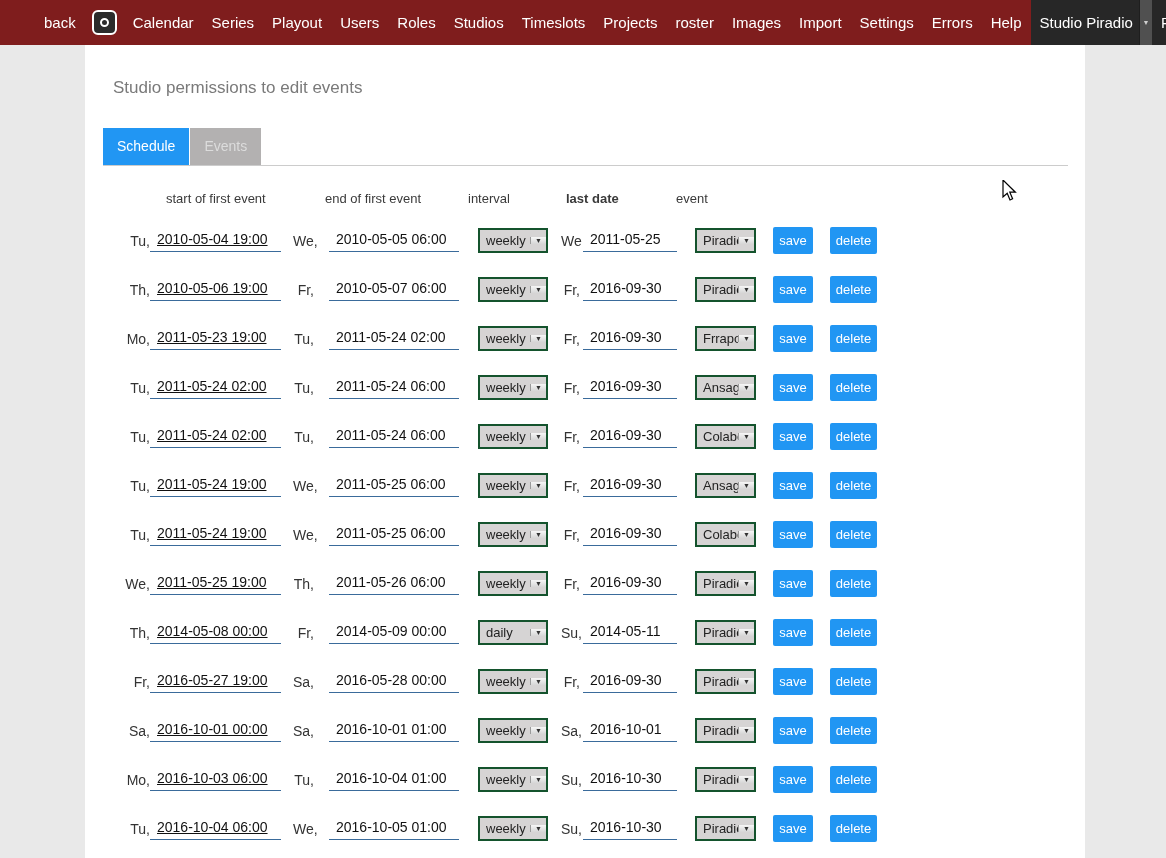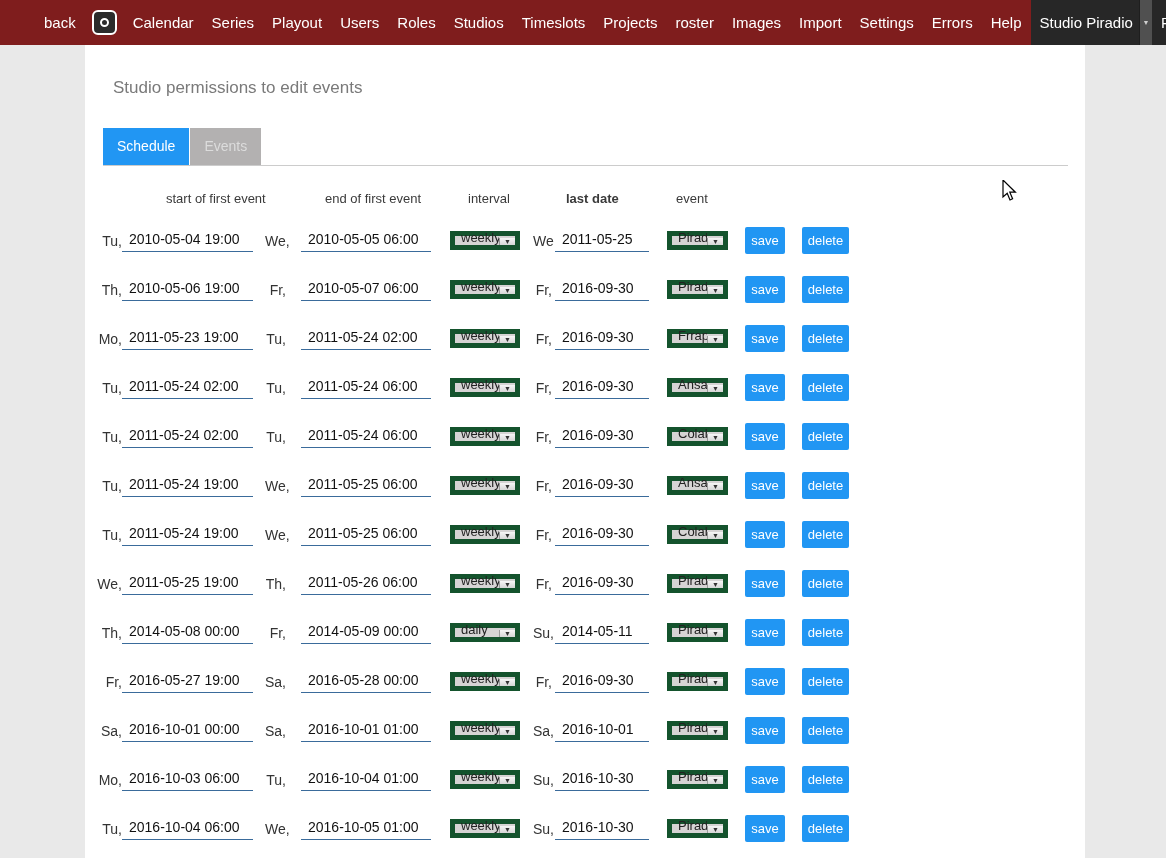--- a/index.html
+++ b/index.html
@@ -47,36 +47,36 @@
   .tab { height:37px; line-height:37px; padding:0 14px; font-size:14px; cursor:pointer; }
   .tab.active { background:#2196f3; color:#ffffff; }
   .tab.inactive { background:#b3b1b1; color:#dcdcdc; margin-left:1px; }
 
   .headers { position:absolute; top:146px; left:0; right:0; height:20px; font-size:13px; color:#3a3a3a;padding-left:47px; }
   .headers span { position:absolute; top:0; }
   .h0 { left:81px; }  .h1 { left:240px; } .h2 { left:383px; }
   .h3 { left:481px;font-weight:bold; } .h4 { left:591px; }
 
   .rows { position:absolute; top:171px; left:0; right:0; }
-  .row { display:flex; align-items:center; height:49px; }
+  .row { display:flex; align-items:center; height:49px; padding-left:28px; }
   .day { font-size:14px; color:#333; flex:0 0 auto; }
   .d1 { width:37px; text-align:right; }
   .d2 { width:21px; margin-left:12px; text-align:right; }
   .d3 { width:19px; margin-left:13px; text-align:right; }
   input.inp {
     border:none; border-bottom:1px solid #3a6b9b; height:22px; font-size:14px;
     font-family:inherit; padding:0 0 2px 7px; color:#111; background:#fff; outline:none;
     flex:0 0 auto;
   }
-  .w1 { width:131px; }
+  .w1 { width:131px;text-decoration:underline; }
   .w2 { width:130px; margin-left:15px; }
   .w3 { width:94px;  margin-left:3px; }
   .select {
-    display:flex; align-items:flex-end; height:19px; background:#d6d4d4;
-    border:5px solid #14532d; font-size:13px; color:#222; cursor:pointer; flex:0 0 auto;
+    display:flex; align-items:center; height:25px; background:#d6d4d4;
+    border:2px solid #14532d; font-size:13px; color:#222; cursor:pointer; flex:0 0 auto;
   }
   .sel-text { flex:1; display:flex; align-items:center; padding-left:6px; overflow:hidden; }
   .sel-arrow {
     width:16px; background:linear-gradient(#f6f6f6,#d6d6d6); border-left:1px solid #9a9a9a;
     font-size:7px; color:#333; display:flex; align-items:center; justify-content:center;
   }
   .sel-interval { width:70px; margin-left:19px; }
   .sel-studio   { width:61px; margin-left:18px; }
   .btn {
     border:none; border-radius:2px; background:#2196f3; color:#fff; font-size:13px;

